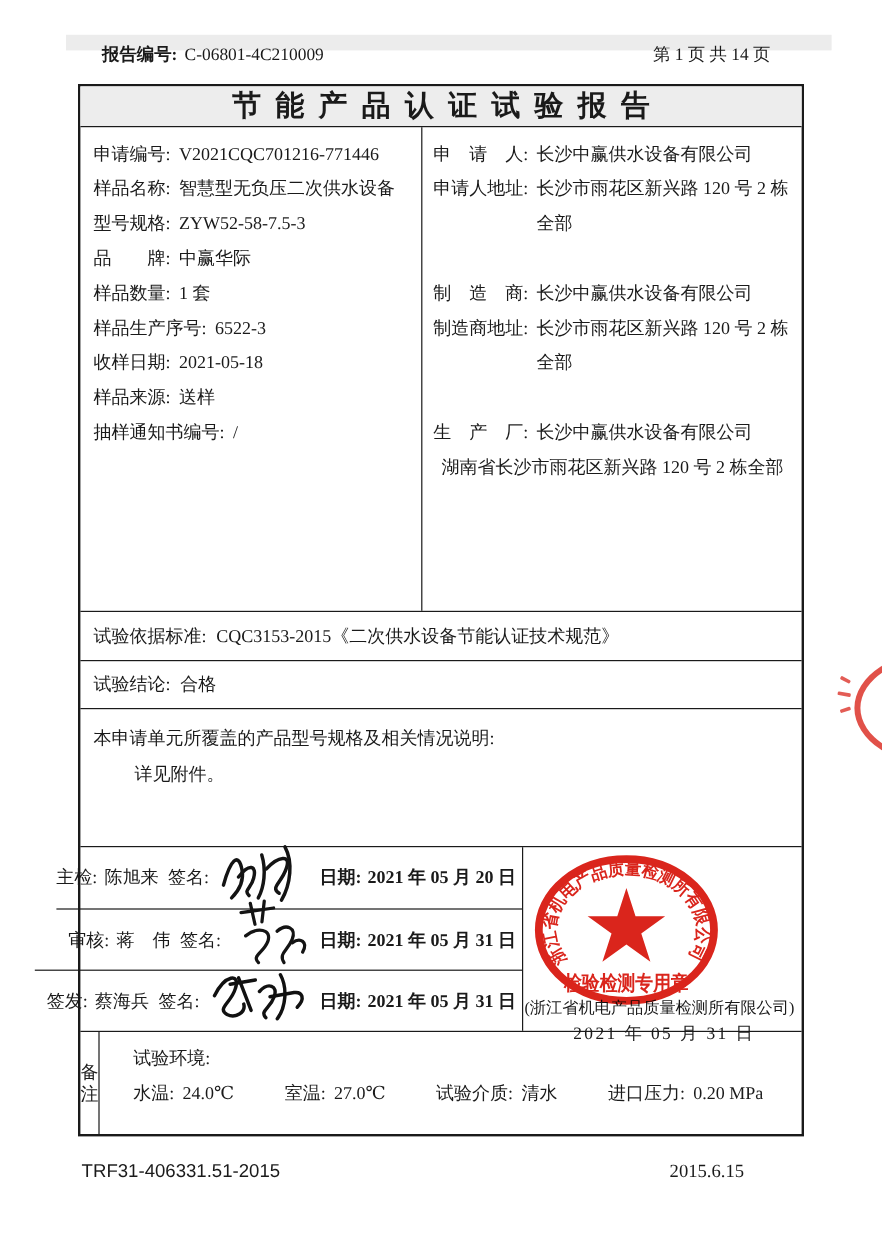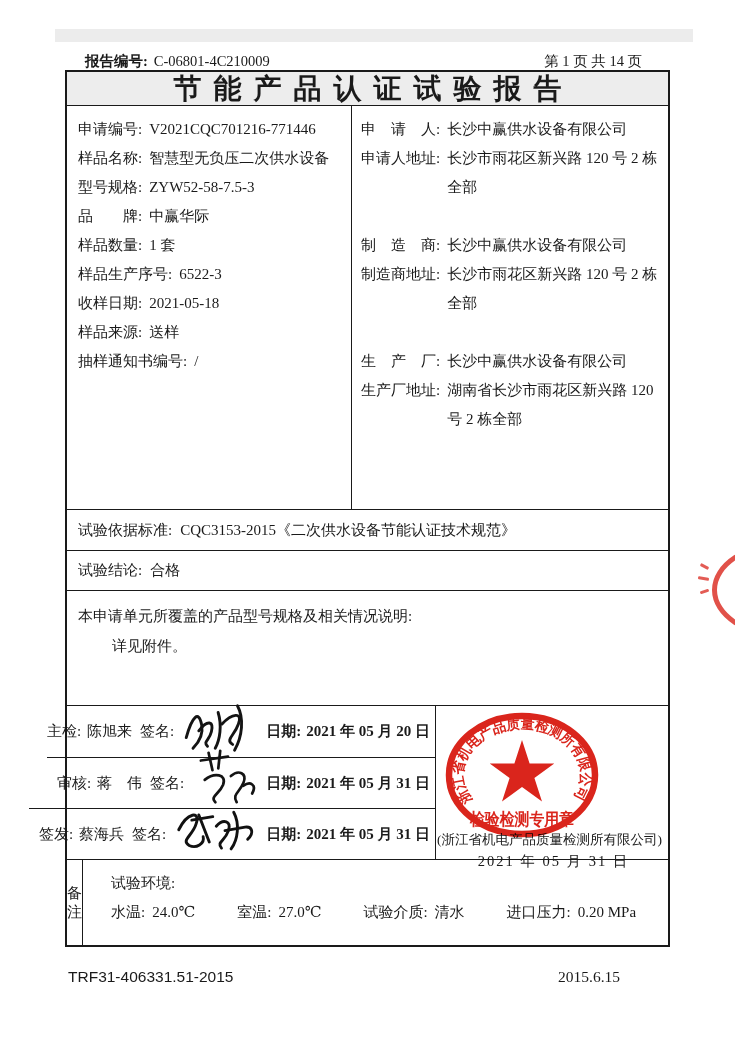--- a/index.html
+++ b/index.html
@@ -4,30 +4,30 @@
 <style>
   * { margin:0; padding:0; box-sizing:border-box; }
   html,body { background:#ffffff; }
   .page {
     position:relative; width:735px; height:1039px; background:#fff;
     font-family:"Liberation Serif","DejaVu Serif",serif;
     color:#1a1a1a; overflow:hidden;
   }
   .scan-band { position:absolute; left:55px; top:29px; width:638px; height:13px;
     background:#ececec; }
-  .hdr { position:absolute; left:65px; top:52px; width:607px; display:flex;
+  .hdr { position:absolute; left:65px; top:36px; width:607px; display:flex;
     justify-content:space-between; font-size:14.5px; }
   .hdr .left { padding-left:20px; font-weight:bold; }
   .hdr .left .num { font-weight:normal; margin-left:6px; }
   .hdr .right { padding-right:30px; }
   .doc { position:absolute; left:65px; top:70px; width:605px; height:877px;
     border:2px solid #1a1a1a; display:flex; flex-direction:column; }
   .row-title { height:34px; border-bottom:1.5px solid #1a1a1a; background:#ededed;
     display:flex; align-items:center; justify-content:center;
-    font-size:28px; font-weight:bold; letter-spacing:12px; padding-left:12px; }
+    font-size:24px; font-weight:bold; letter-spacing:12px; padding-left:12px; }
   .row-info { height:405px; border-bottom:1.5px solid #1a1a1a; display:flex; font-size:15px; }
   .col-left { width:285px; border-right:1.5px solid #1a1a1a; padding:9px 6px 0 11px; }
   .col-right { flex:1; padding:9px 4px 0 9px; }
   .info-line { display:flex; line-height:29px; }
   .info-line .lbl { white-space:nowrap; }
   .info-line .val { margin-left:7px; }
   .col-left .info-line .val { white-space:nowrap; }
   .gap-before { margin-top:29px; }
   .row-std, .row-concl { display:flex; align-items:center; font-size:15px; padding-left:11px; }
   .row-std { height:42px; border-bottom:1.5px solid #1a1a1a; }
@@ -143,21 +143,20 @@
           </div>
         <div class="info-line">
             <span class="lbl">制造商地址:</span>
             <span class="val">长沙市雨花区新兴路 120 号 2 栋全部</span>
           </div>
         <div class="info-line gap-before">
             <span class="lbl">生　产　厂:</span>
             <span class="val">长沙中赢供水设备有限公司</span>
           </div>
         <div class="info-line">
-            <span class="lbl">生产厂地址:</span>
             <span class="val">湖南省长沙市雨花区新兴路 120 号 2 栋全部</span>
           </div>
       </div>
     </div>
 
     <div class="row-std">
       <span class="lbl">试验依据标准:</span>
       <span class="val">CQC3153-2015《二次供水设备节能认证技术规范》</span>
     </div>
 

